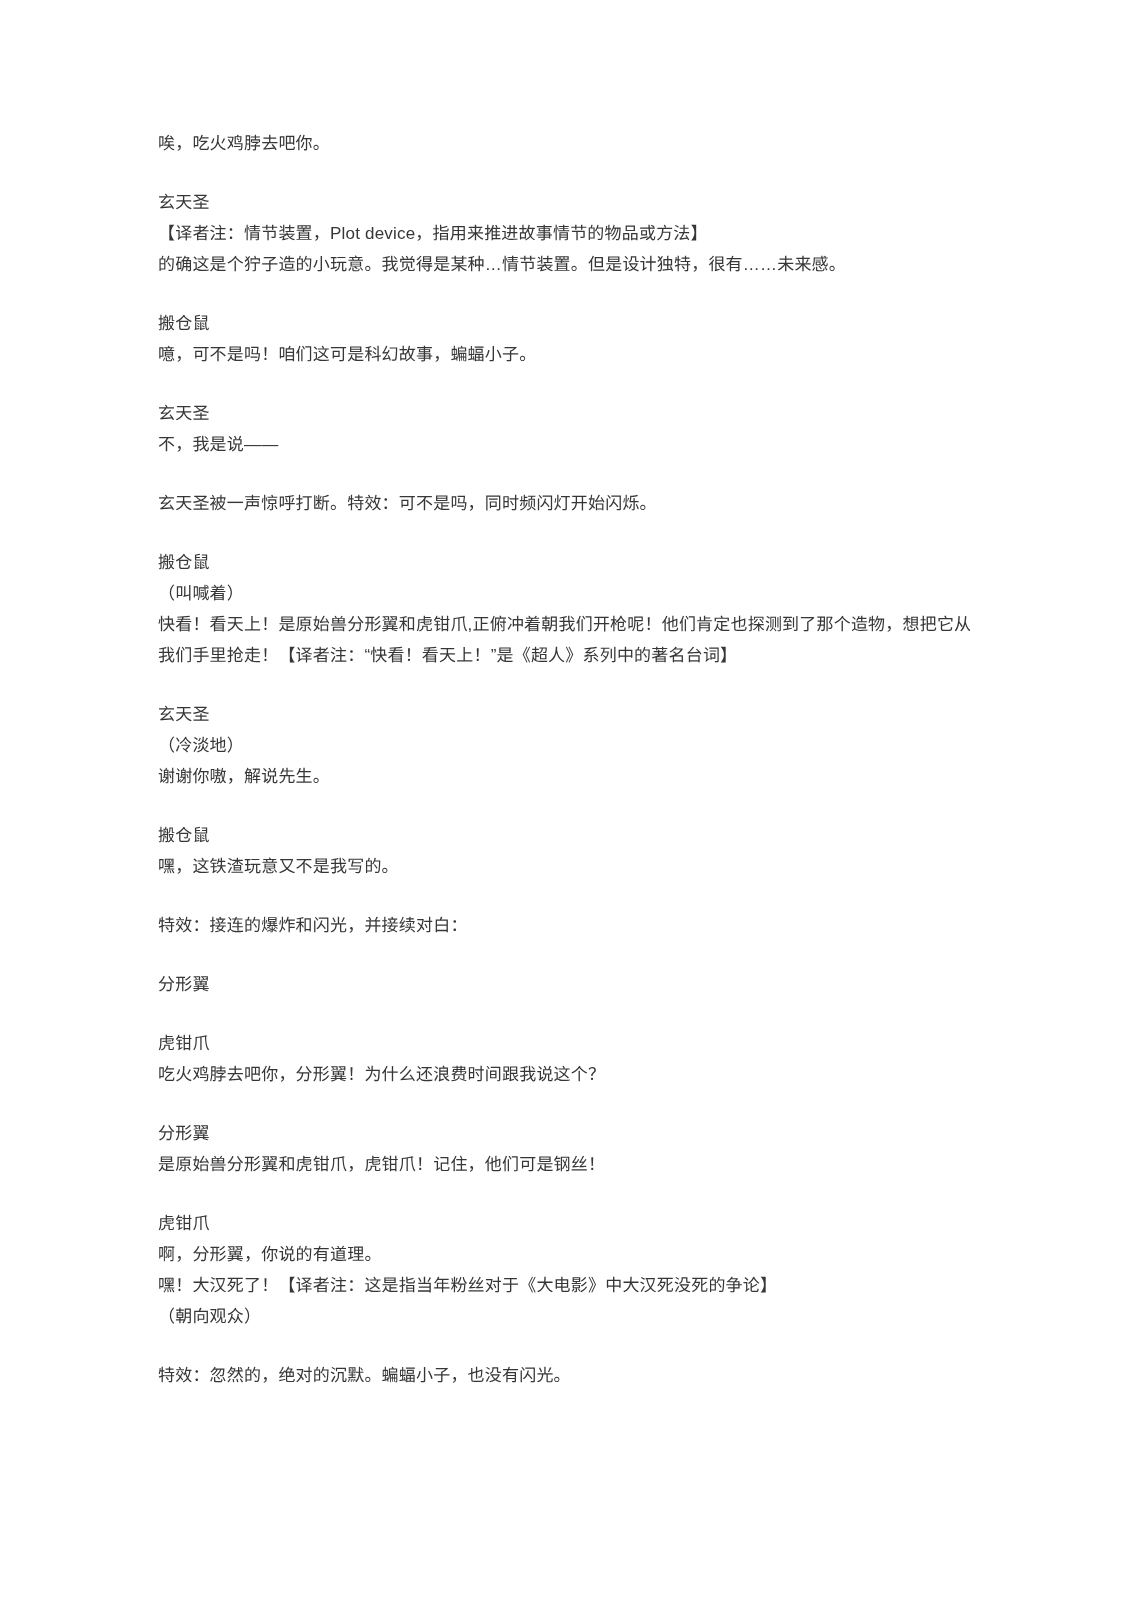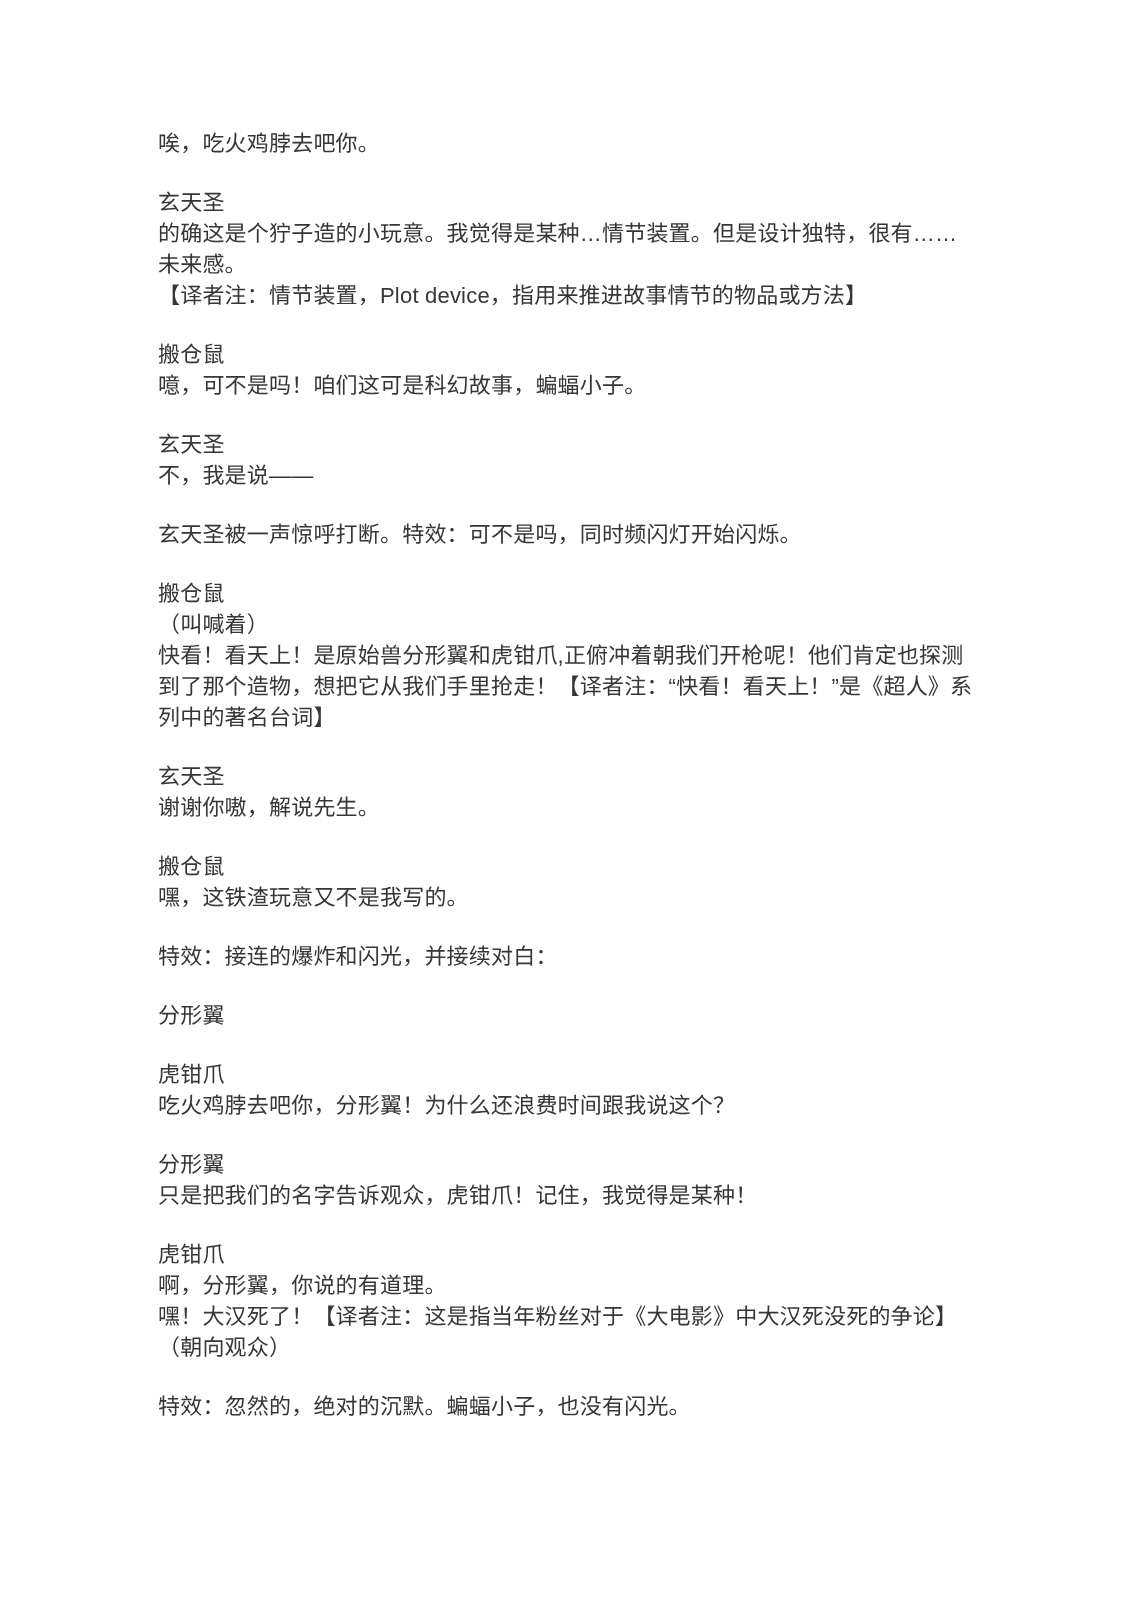--- a/index.html
+++ b/index.html
@@ -9,21 +9,21 @@
   }
   .page {
     position: relative;
     width: 1131px;
     height: 1600px;
     box-sizing: border-box;
     padding: 128px 156px 0 158px;
     background: #ffffff;
     color: #363636;
     font-family: "Liberation Sans", sans-serif;
-    font-size: 22px;
+    font-size: 17px;
     line-height: 31px;
     overflow: hidden;
   }
   .block {
     margin: 0 0 28px 0;
   }
   .line {
     min-height: 31px;
     text-align: left;
     letter-spacing: 0.2px;
@@ -32,60 +32,61 @@
 </head>
 <body>
 
 <div class="page">
   <div id="script-body">
       <div class="block dialogue-continuation">
         <div class="line">唉，吃火鸡脖去吧你。</div>
       </div>
       <div class="block dialogue">
         <div class="line">玄天圣</div>
+        <div class="line">【译者注：情节装置，Plot device，指用来推进故事情节的物品或方法】</div>
         <div class="line">的确这是个狞子造的小玩意。我觉得是某种…情节装置。但是设计独特，很有……未来感。</div>
-        <div class="line">【译者注：情节装置，Plot device，指用来推进故事情节的物品或方法】</div>
       </div>
       <div class="block dialogue">
         <div class="line">搬仓鼠</div>
         <div class="line">噫，可不是吗！咱们这可是科幻故事，蝙蝠小子。</div>
       </div>
       <div class="block dialogue">
         <div class="line">玄天圣</div>
         <div class="line">不，我是说——</div>
       </div>
       <div class="block action">
         <div class="line">玄天圣被一声惊呼打断。特效：可不是吗，同时频闪灯开始闪烁。</div>
       </div>
       <div class="block dialogue">
         <div class="line">搬仓鼠</div>
         <div class="line">（叫喊着）</div>
         <div class="line">快看！看天上！是原始兽分形翼和虎钳爪,正俯冲着朝我们开枪呢！他们肯定也探测到了那个造物，想把它从我们手里抢走！【译者注：“快看！看天上！”是《超人》系列中的著名台词】</div>
       </div>
       <div class="block dialogue">
         <div class="line">玄天圣</div>
+        <div class="line">（冷淡地）</div>
         <div class="line">谢谢你嗷，解说先生。</div>
       </div>
       <div class="block dialogue">
         <div class="line">搬仓鼠</div>
         <div class="line">嘿，这铁渣玩意又不是我写的。</div>
       </div>
       <div class="block action">
         <div class="line">特效：接连的爆炸和闪光，并接续对白：</div>
       </div>
       <div class="block dialogue">
         <div class="line">分形翼</div>
       </div>
       <div class="block dialogue">
         <div class="line">虎钳爪</div>
         <div class="line">吃火鸡脖去吧你，分形翼！为什么还浪费时间跟我说这个？</div>
       </div>
       <div class="block dialogue">
         <div class="line">分形翼</div>
-        <div class="line">只是把我们的名字告诉观众，虎钳爪！记住，我觉得是某种！</div>
+        <div class="line">是原始兽分形翼和虎钳爪，虎钳爪！记住，他们可是钢丝！</div>
       </div>
       <div class="block dialogue">
         <div class="line">虎钳爪</div>
         <div class="line">啊，分形翼，你说的有道理。</div>
         <div class="line">嘿！大汉死了！【译者注：这是指当年粉丝对于《大电影》中大汉死没死的争论】</div>
         <div class="line">（朝向观众）</div>
       </div>
       <div class="block action">
         <div class="line">特效：忽然的，绝对的沉默。蝙蝠小子，也没有闪光。</div>
       </div>

